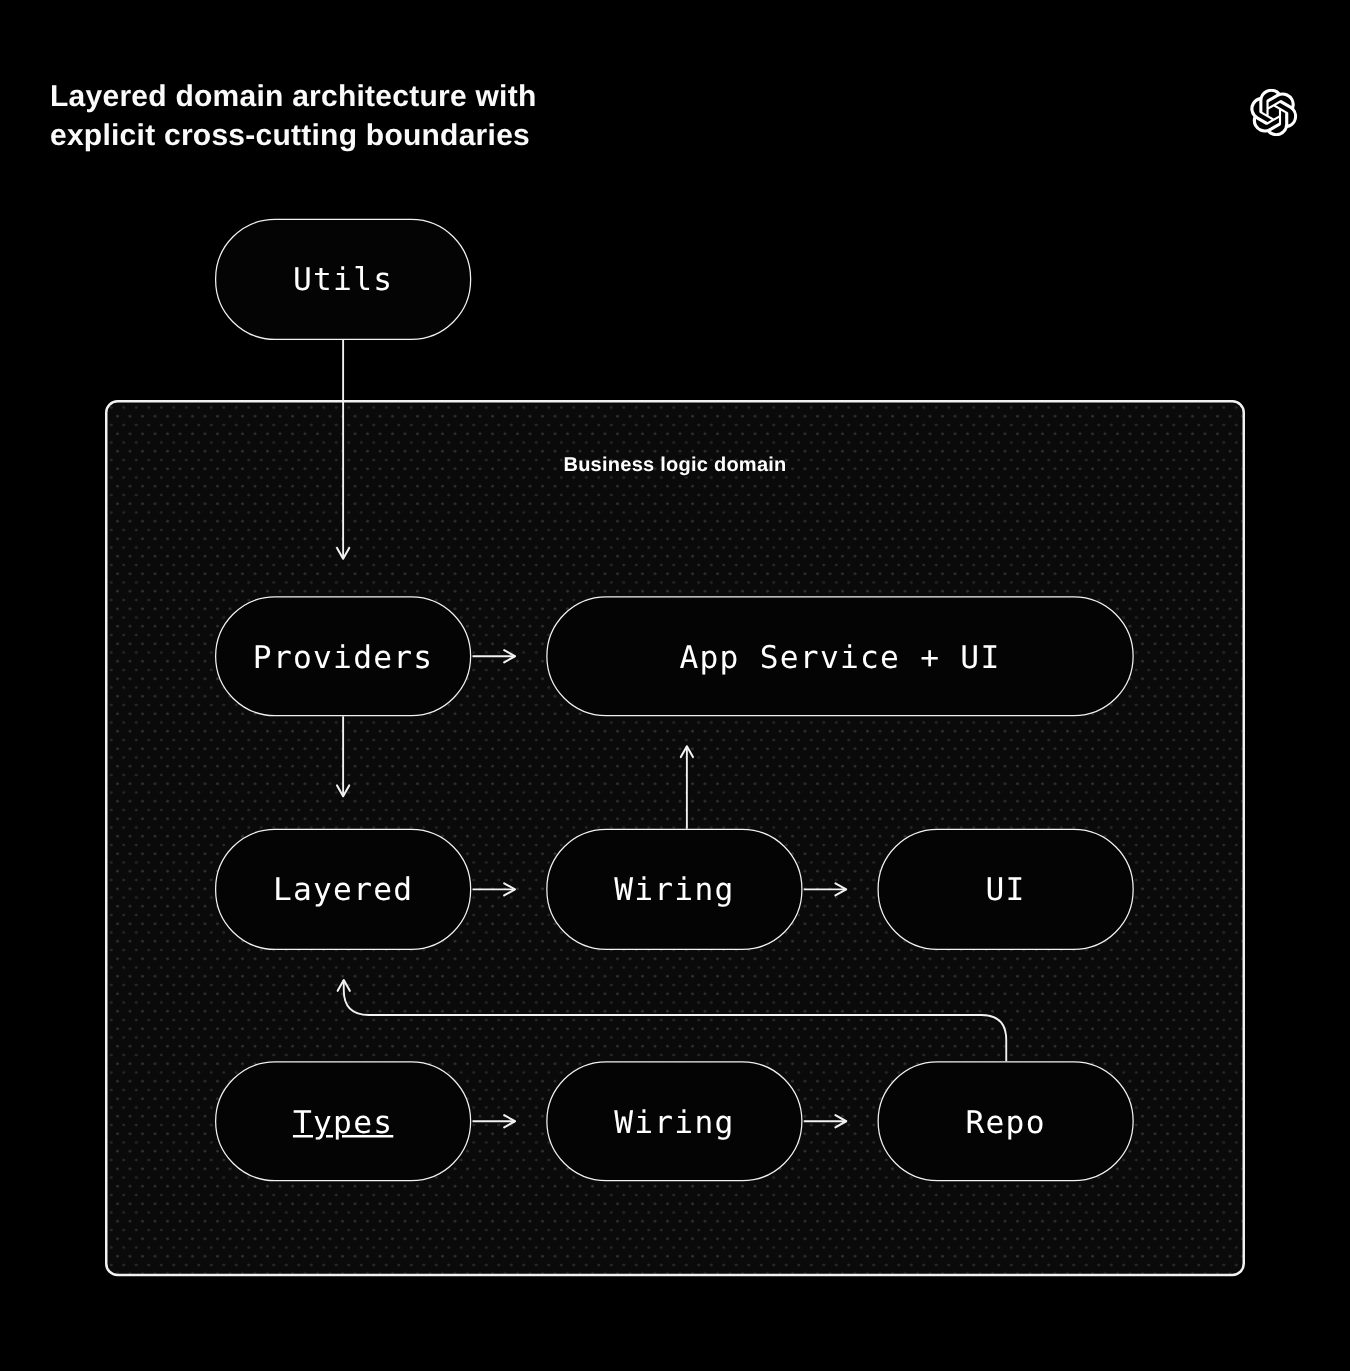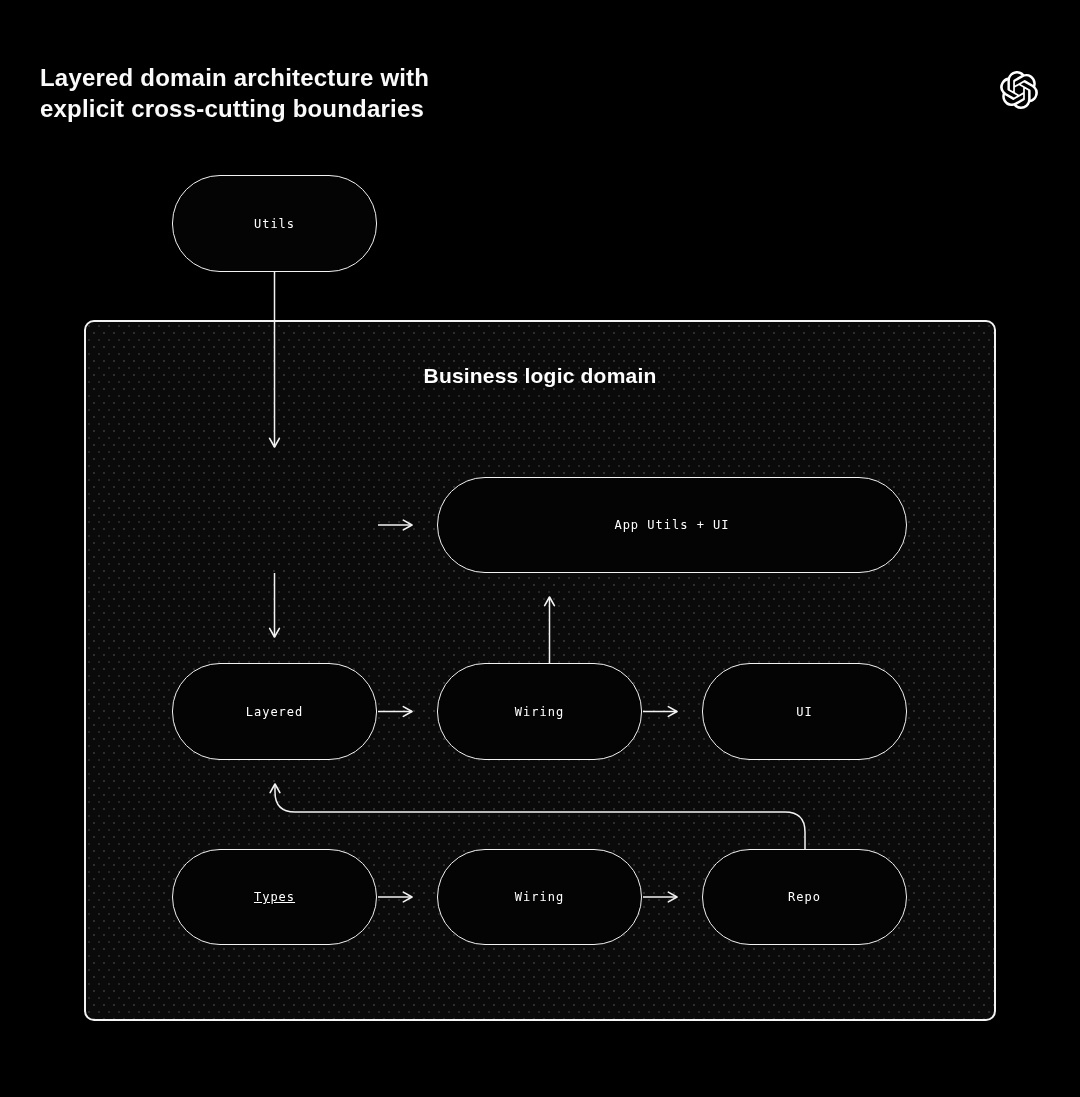--- a/index.html
+++ b/index.html
@@ -49,36 +49,36 @@
     background-size: 10px 14px, 10px 14px;
     background-position: 3px 4px, 8px 11px;
   }
   .domain-label {
     position: absolute;
     left: 0;
     right: 0;
     top: 42px;
     text-align: center;
     color: #ffffff;
-    font-size: 21px;
+    font-size: 16px;
     font-weight: 700;
     letter-spacing: 0.2px;
   }
   .node {
     position: absolute;
     box-sizing: border-box;
     border: 1.5px solid #f2f2f2;
     border-radius: 48px;
     background: #040404;
     display: flex;
     align-items: center;
     justify-content: center;
     color: #ffffff;
     font-family: "DejaVu Sans Mono", monospace;
-    font-size: 12px;
+    font-size: 25px;
     letter-spacing: 1px;
   }
   .n-utils     { left: 172px; top: 148px; width: 205px; height: 97px; }
   .n-providers { left: 172px; top: 450px; width: 205px; height: 96px; }
   .n-appwiring { left: 437px; top: 450px; width: 470px; height: 96px; }
   .n-service   { left: 172px; top: 636px; width: 205px; height: 97px; }
   .n-runtime   { left: 437px; top: 636px; width: 205px; height: 97px; }
   .n-ui        { left: 702px; top: 636px; width: 205px; height: 97px; }
   .n-types     { left: 172px; top: 822px; width: 205px; height: 96px; text-decoration: underline; }
   .n-config    { left: 437px; top: 822px; width: 205px; height: 96px; }
@@ -111,22 +111,25 @@
     <path fill="#ffffff" d="M22.2819 9.8211a5.9847 5.9847 0 0 0-.5157-4.9108 6.0462 6.0462 0 0 0-6.5098-2.9A6.0651 6.0651 0 0 0 4.9807 4.1818a5.9847 5.9847 0 0 0-3.9977 2.9 6.0462 6.0462 0 0 0 .7427 7.0966 5.98 5.98 0 0 0 .511 4.9107 6.051 6.051 0 0 0 6.5146 2.9001A5.9847 5.9847 0 0 0 13.2599 24a6.0557 6.0557 0 0 0 5.7718-4.2058 5.9894 5.9894 0 0 0 3.9977-2.9001 6.0557 6.0557 0 0 0-.7475-7.073zm-9.022 12.6081a4.4755 4.4755 0 0 1-2.8764-1.0408l.1419-.0804 4.7783-2.7582a.7948.7948 0 0 0 .3927-.6813v-6.7369l2.02 1.1686a.071.071 0 0 1 .038.052v5.5826a4.504 4.504 0 0 1-4.4945 4.4944zm-9.6607-4.1254a4.4708 4.4708 0 0 1-.5346-3.0137l.142.0852 4.783 2.7582a.7712.7712 0 0 0 .7806 0l5.8428-3.3685v2.3324a.0804.0804 0 0 1-.0332.0615L9.74 19.9502a4.4992 4.4992 0 0 1-6.1408-1.6464zM2.3408 7.8956a4.485 4.485 0 0 1 2.3655-1.9728V11.6a.7664.7664 0 0 0 .3879.6765l5.8144 3.3543-2.0201 1.1685a.0757.0757 0 0 1-.071 0l-4.8303-2.7865A4.504 4.504 0 0 1 2.3408 7.8956zm16.5963 3.8558L13.1038 8.364 15.1192 7.2a.0757.0757 0 0 1 .071 0l4.8303 2.7913a4.4944 4.4944 0 0 1-.6765 8.1042v-5.6772a.79.79 0 0 0-.407-.667zm2.0107-3.0231l-.142-.0852-4.7735-2.7818a.7759.7759 0 0 0-.7854 0L9.409 9.2297V6.8974a.0662.0662 0 0 1 .0284-.0615l4.8303-2.7866a4.4992 4.4992 0 0 1 6.6802 4.66zM8.3065 12.863l-2.02-1.1638a.0804.0804 0 0 1-.038-.0567V6.0742a4.4992 4.4992 0 0 1 7.3757-3.4537l-.142.0805L8.704 5.459a.7948.7948 0 0 0-.3927.6813zm1.0976-2.3654l2.602-1.4998 2.6069 1.4998v2.9994l-2.5974 1.4997-2.6067-1.4997z"></path>
   </svg>
 
   <div class="domain-box">
     <div class="domain-label">Business logic domain</div>
   </div>
 
   <div class="node n-utils">
     <span>Utils</span>
   </div>
+  <div class="node n-providers">
+    <span>Providers</span>
+  </div>
   <div class="node n-appwiring">
-    <span>App Utils + UI</span>
+    <span>App Service + UI</span>
   </div>
   <div class="node n-service">
     <span>Layered</span>
   </div>
   <div class="node n-runtime">
     <span>Wiring</span>
   </div>
   <div class="node n-ui">
     <span>UI</span>
   </div>

